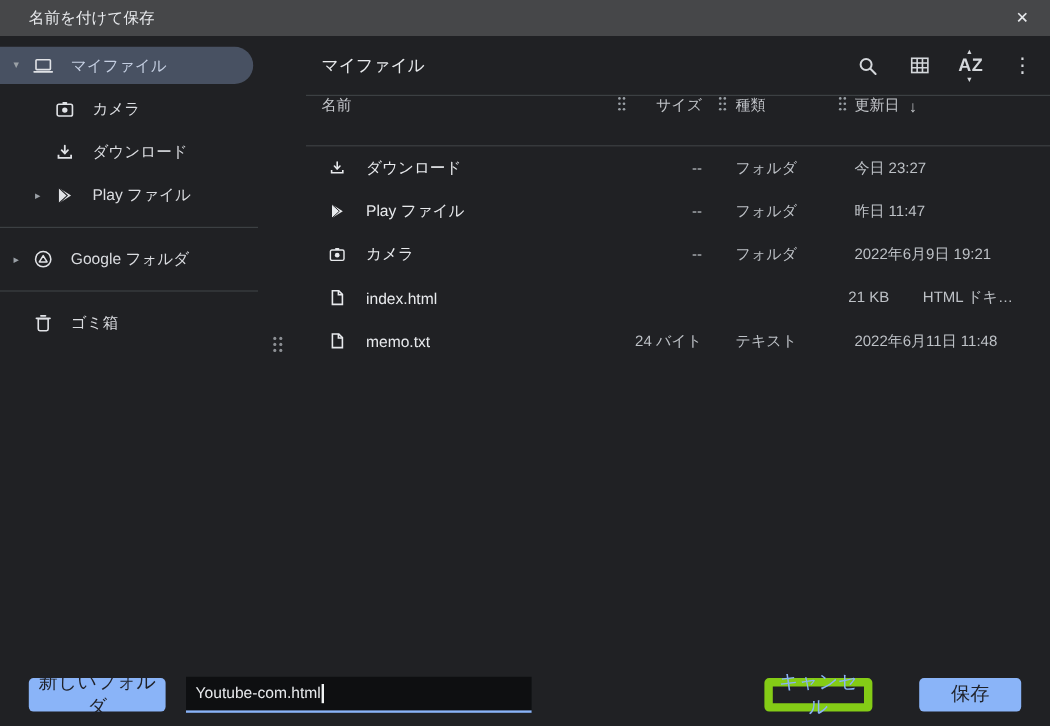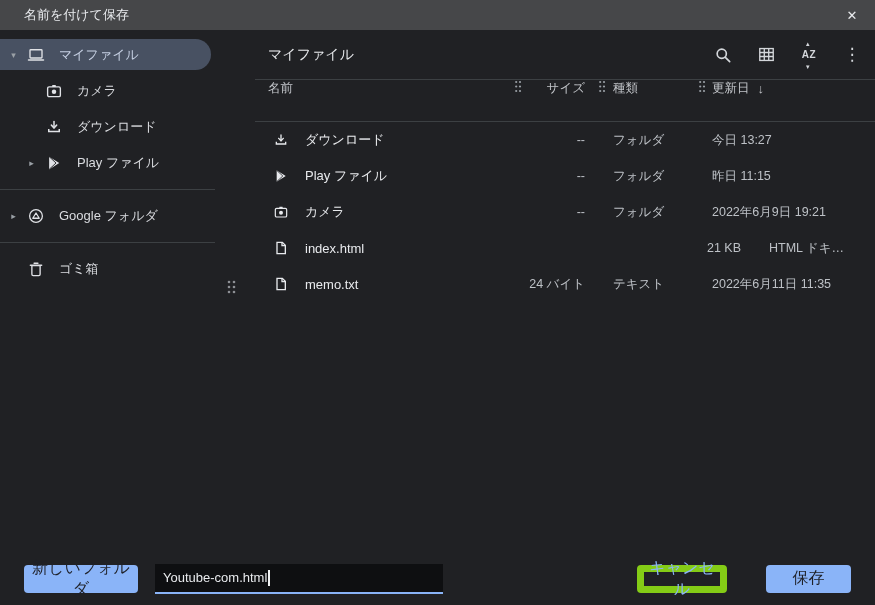--- a/index.html
+++ b/index.html
@@ -49,21 +49,21 @@
   .main-toolbar {
     height: 50px; display: flex; align-items: center;
     border-bottom: 1px solid var(--divider, #3c4043); padding: 0 12px 0 13px;
   }
   .breadcrumb { flex: 1; font-size: 14px; color: var(--text_primary, #e8eaed); }
   .tool-btn {
     width: 22px; height: 22px; margin-left: 21px; color: #d4d7db;
     display: flex; align-items: center; justify-content: center; cursor: pointer; position: relative;
   }
   .kebab { font-size: 17px; }
-  .az-letters { font-size: 10px; font-weight: bold; letter-spacing: 0.5px; line-height: 1; }
+  .az-letters { font-size: 15px; font-weight: bold; letter-spacing: 0.5px; line-height: 1; }
   .az-up   { position: absolute; top: -4px;  left: 8px; font-size: 7px; line-height: 1; }
   .az-down { position: absolute; bottom: -4px; left: 8px; font-size: 7px; line-height: 1; }
 
   
   .table-header {
     height: 42px; display: flex; align-items: flex-start;
     border-bottom: 1px solid var(--divider, #3c4043);
     padding: 0 12px 0 13px; font-size: 12.5px; color: #c2c5c9;
   }
   .row { height: 36px; display: flex; align-items: center; padding: 0 12px 0 13px; cursor: default; }
@@ -273,39 +273,39 @@
               <path d="M5 14.5v3.5h14v-3.5"></path>
             </svg>
           </span>
           <span class="file-name">ダウンロード</span>
         </span>
         <span class="c-handle invis"></span>
         <span class="c-size">--</span>
         <span class="c-handle c-h2 invis"></span>
         <span class="c-type">フォルダ</span>
         <span class="c-handle invis"></span>
-        <span class="c-date">今日 13:27</span>
+        <span class="c-date">今日 23:27</span>
       </div>
 
       <div class="row">
         <span class="c-name">
           <span class="file-icon">
             <svg viewBox="0 0 24 24" width="16" height="16">
               <path d="M5.5 3.5v17l13.5-8.5z" fill="currentColor"></path>
               <path d="M5.5 3.5l9.2 8.5-9.2 8.5" fill="none" stroke="#202124" stroke-width="1.2"></path>
             </svg>
           </span>
           <span class="file-name">Play ファイル</span>
         </span>
         <span class="c-handle invis"></span>
         <span class="c-size">--</span>
         <span class="c-handle c-h2 invis"></span>
         <span class="c-type">フォルダ</span>
         <span class="c-handle invis"></span>
-        <span class="c-date">昨日 11:15</span>
+        <span class="c-date">昨日 11:47</span>
       </div>
 
       <div class="row">
         <span class="c-name">
           <span class="file-icon">
             <svg viewBox="0 0 24 24" width="16" height="16" fill="none" stroke="currentColor" stroke-width="1.8">
               <rect x="3.5" y="6.5" width="17" height="13" rx="2"></rect>
               <circle cx="12" cy="13" r="3" fill="currentColor" stroke="none"></circle>
               <rect x="9.5" y="4" width="5" height="2.5" rx="0.5" fill="currentColor" stroke="none"></rect>
             </svg>
@@ -345,21 +345,21 @@
               <path d="M13.5 3.5V8.5h5"></path>
             </svg>
           </span>
           <span class="file-name">memo.txt</span>
         </span>
         <span class="c-handle invis"></span>
         <span class="c-size">24 バイト</span>
         <span class="c-handle c-h2 invis"></span>
         <span class="c-type">テキスト</span>
         <span class="c-handle invis"></span>
-        <span class="c-date">2022年6月11日 11:35</span>
+        <span class="c-date">2022年6月11日 11:48</span>
       </div>
 
     </div>
   </div>
 </div>
 
 <div class="footer">
   <button class="btn btn-tonal">新しいフォルダ</button>
 
   <div class="filename-box">

